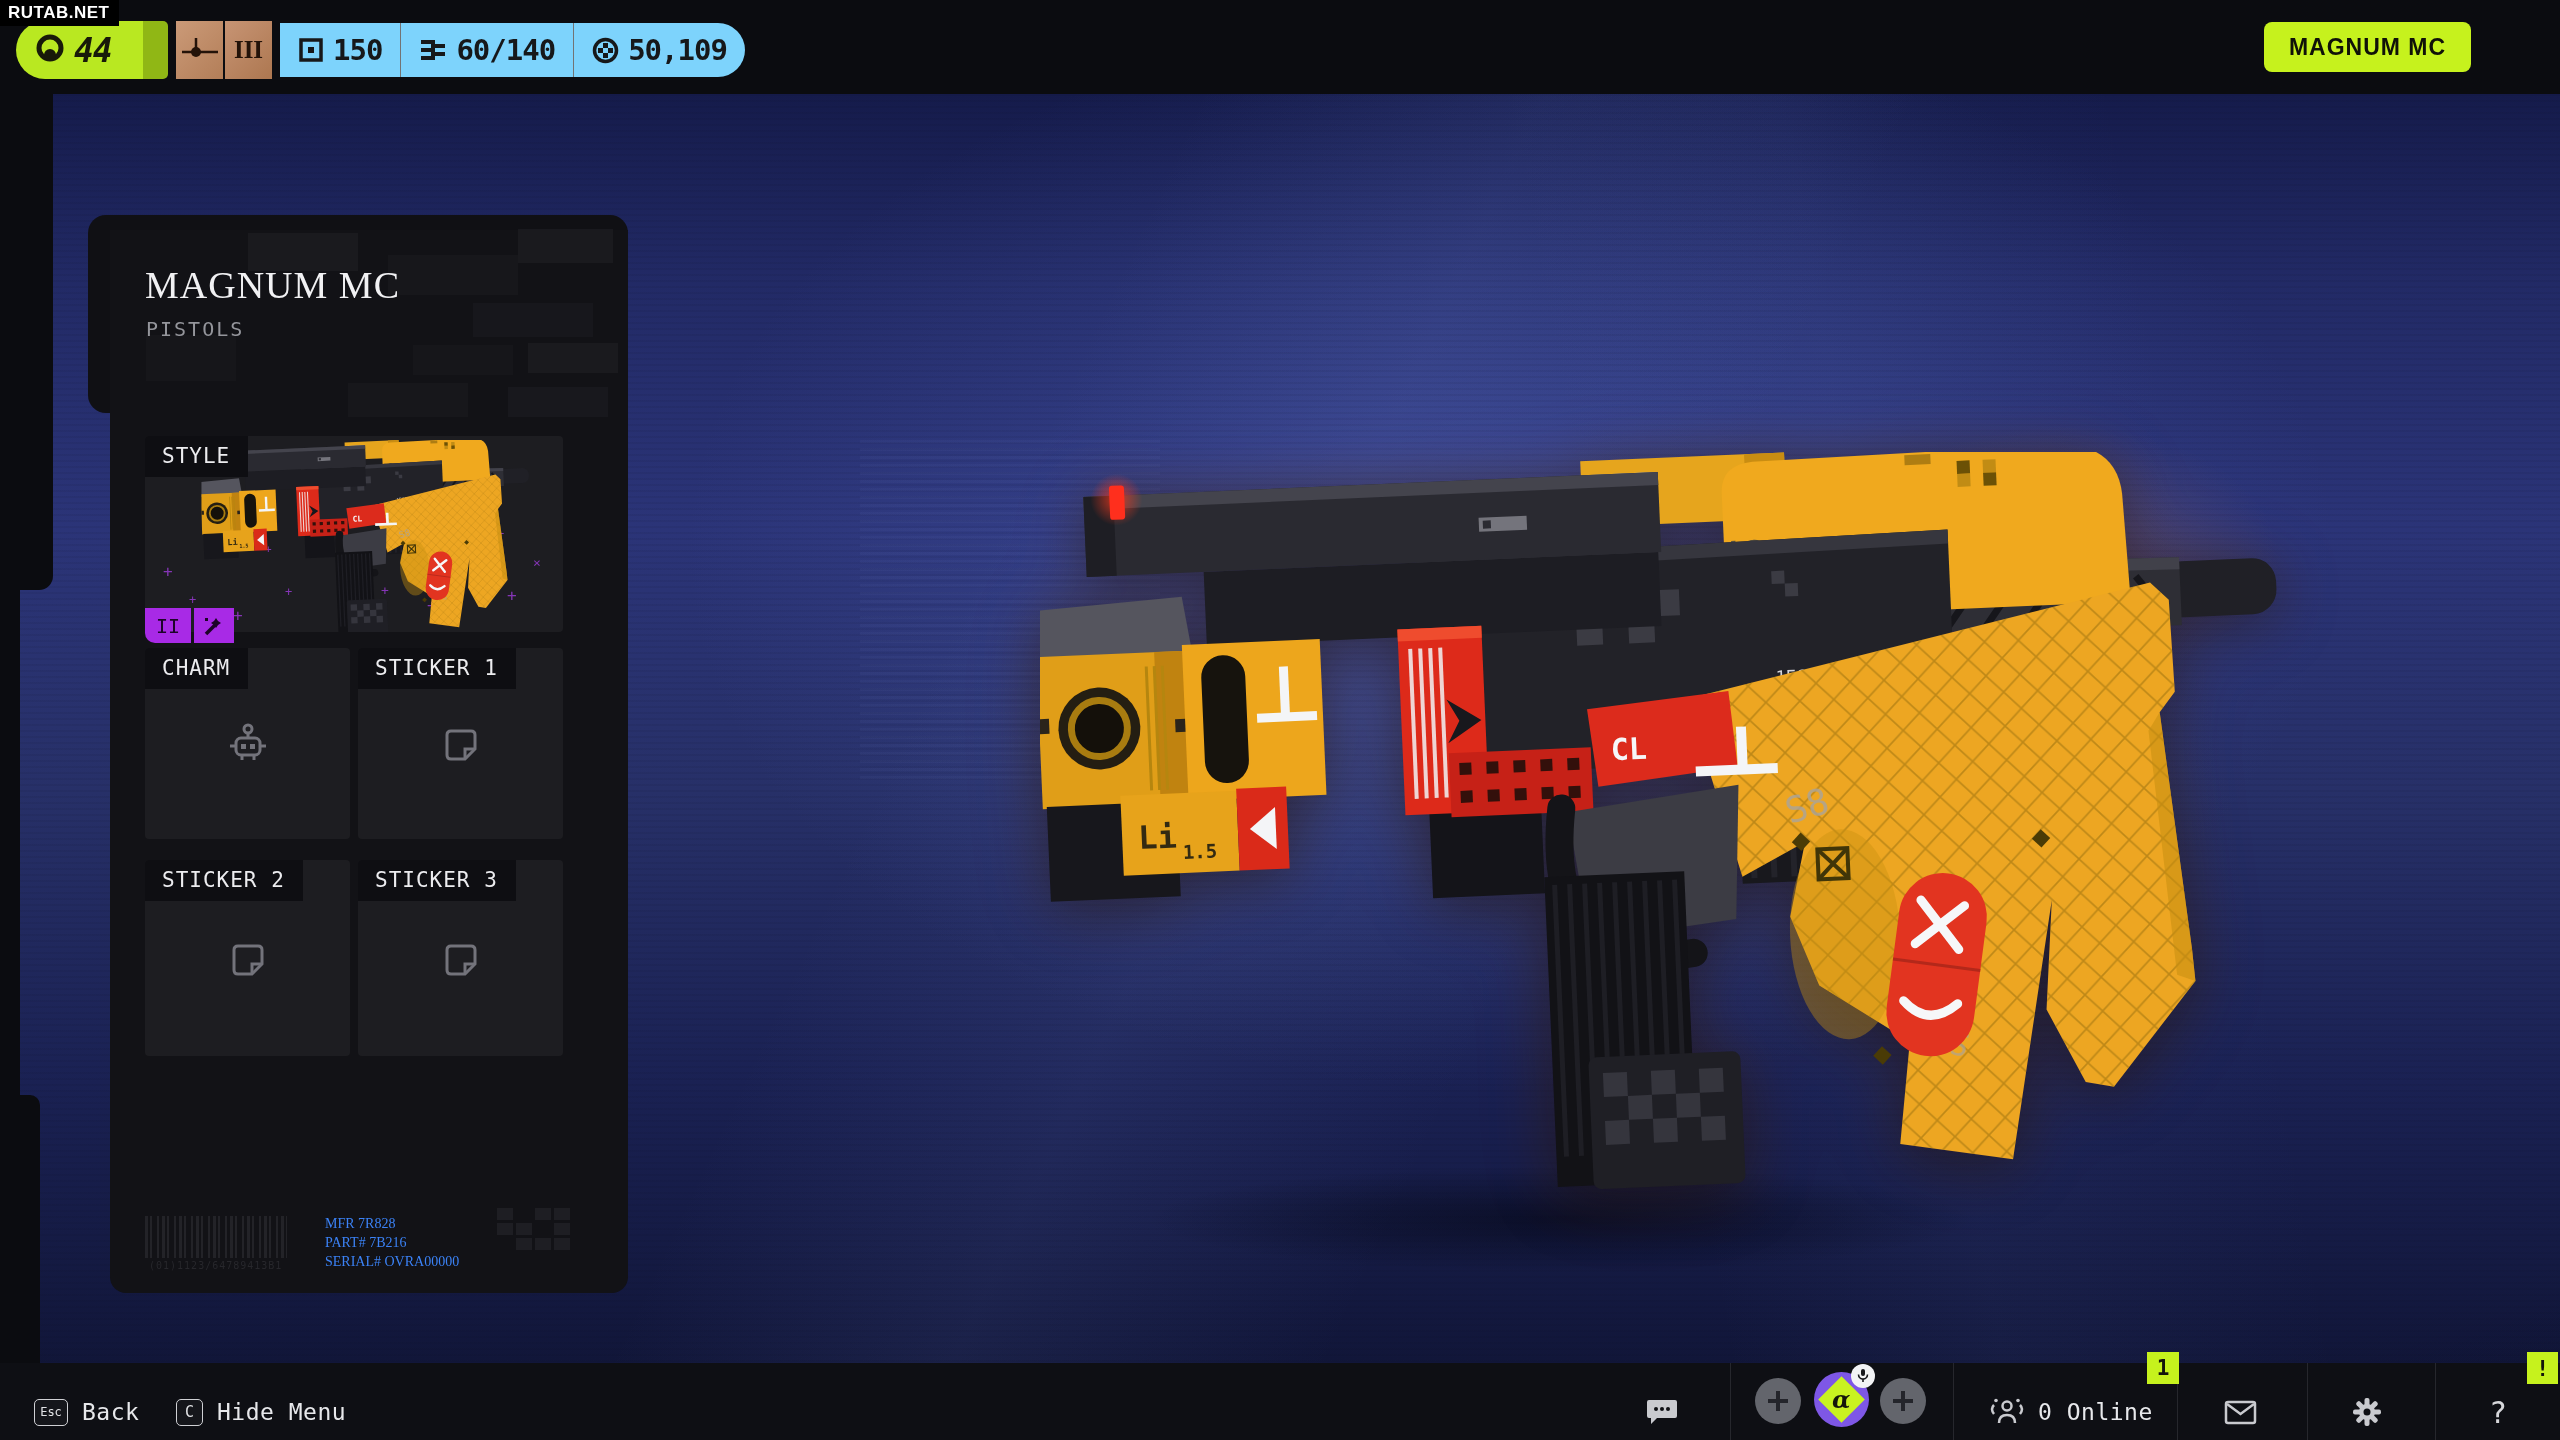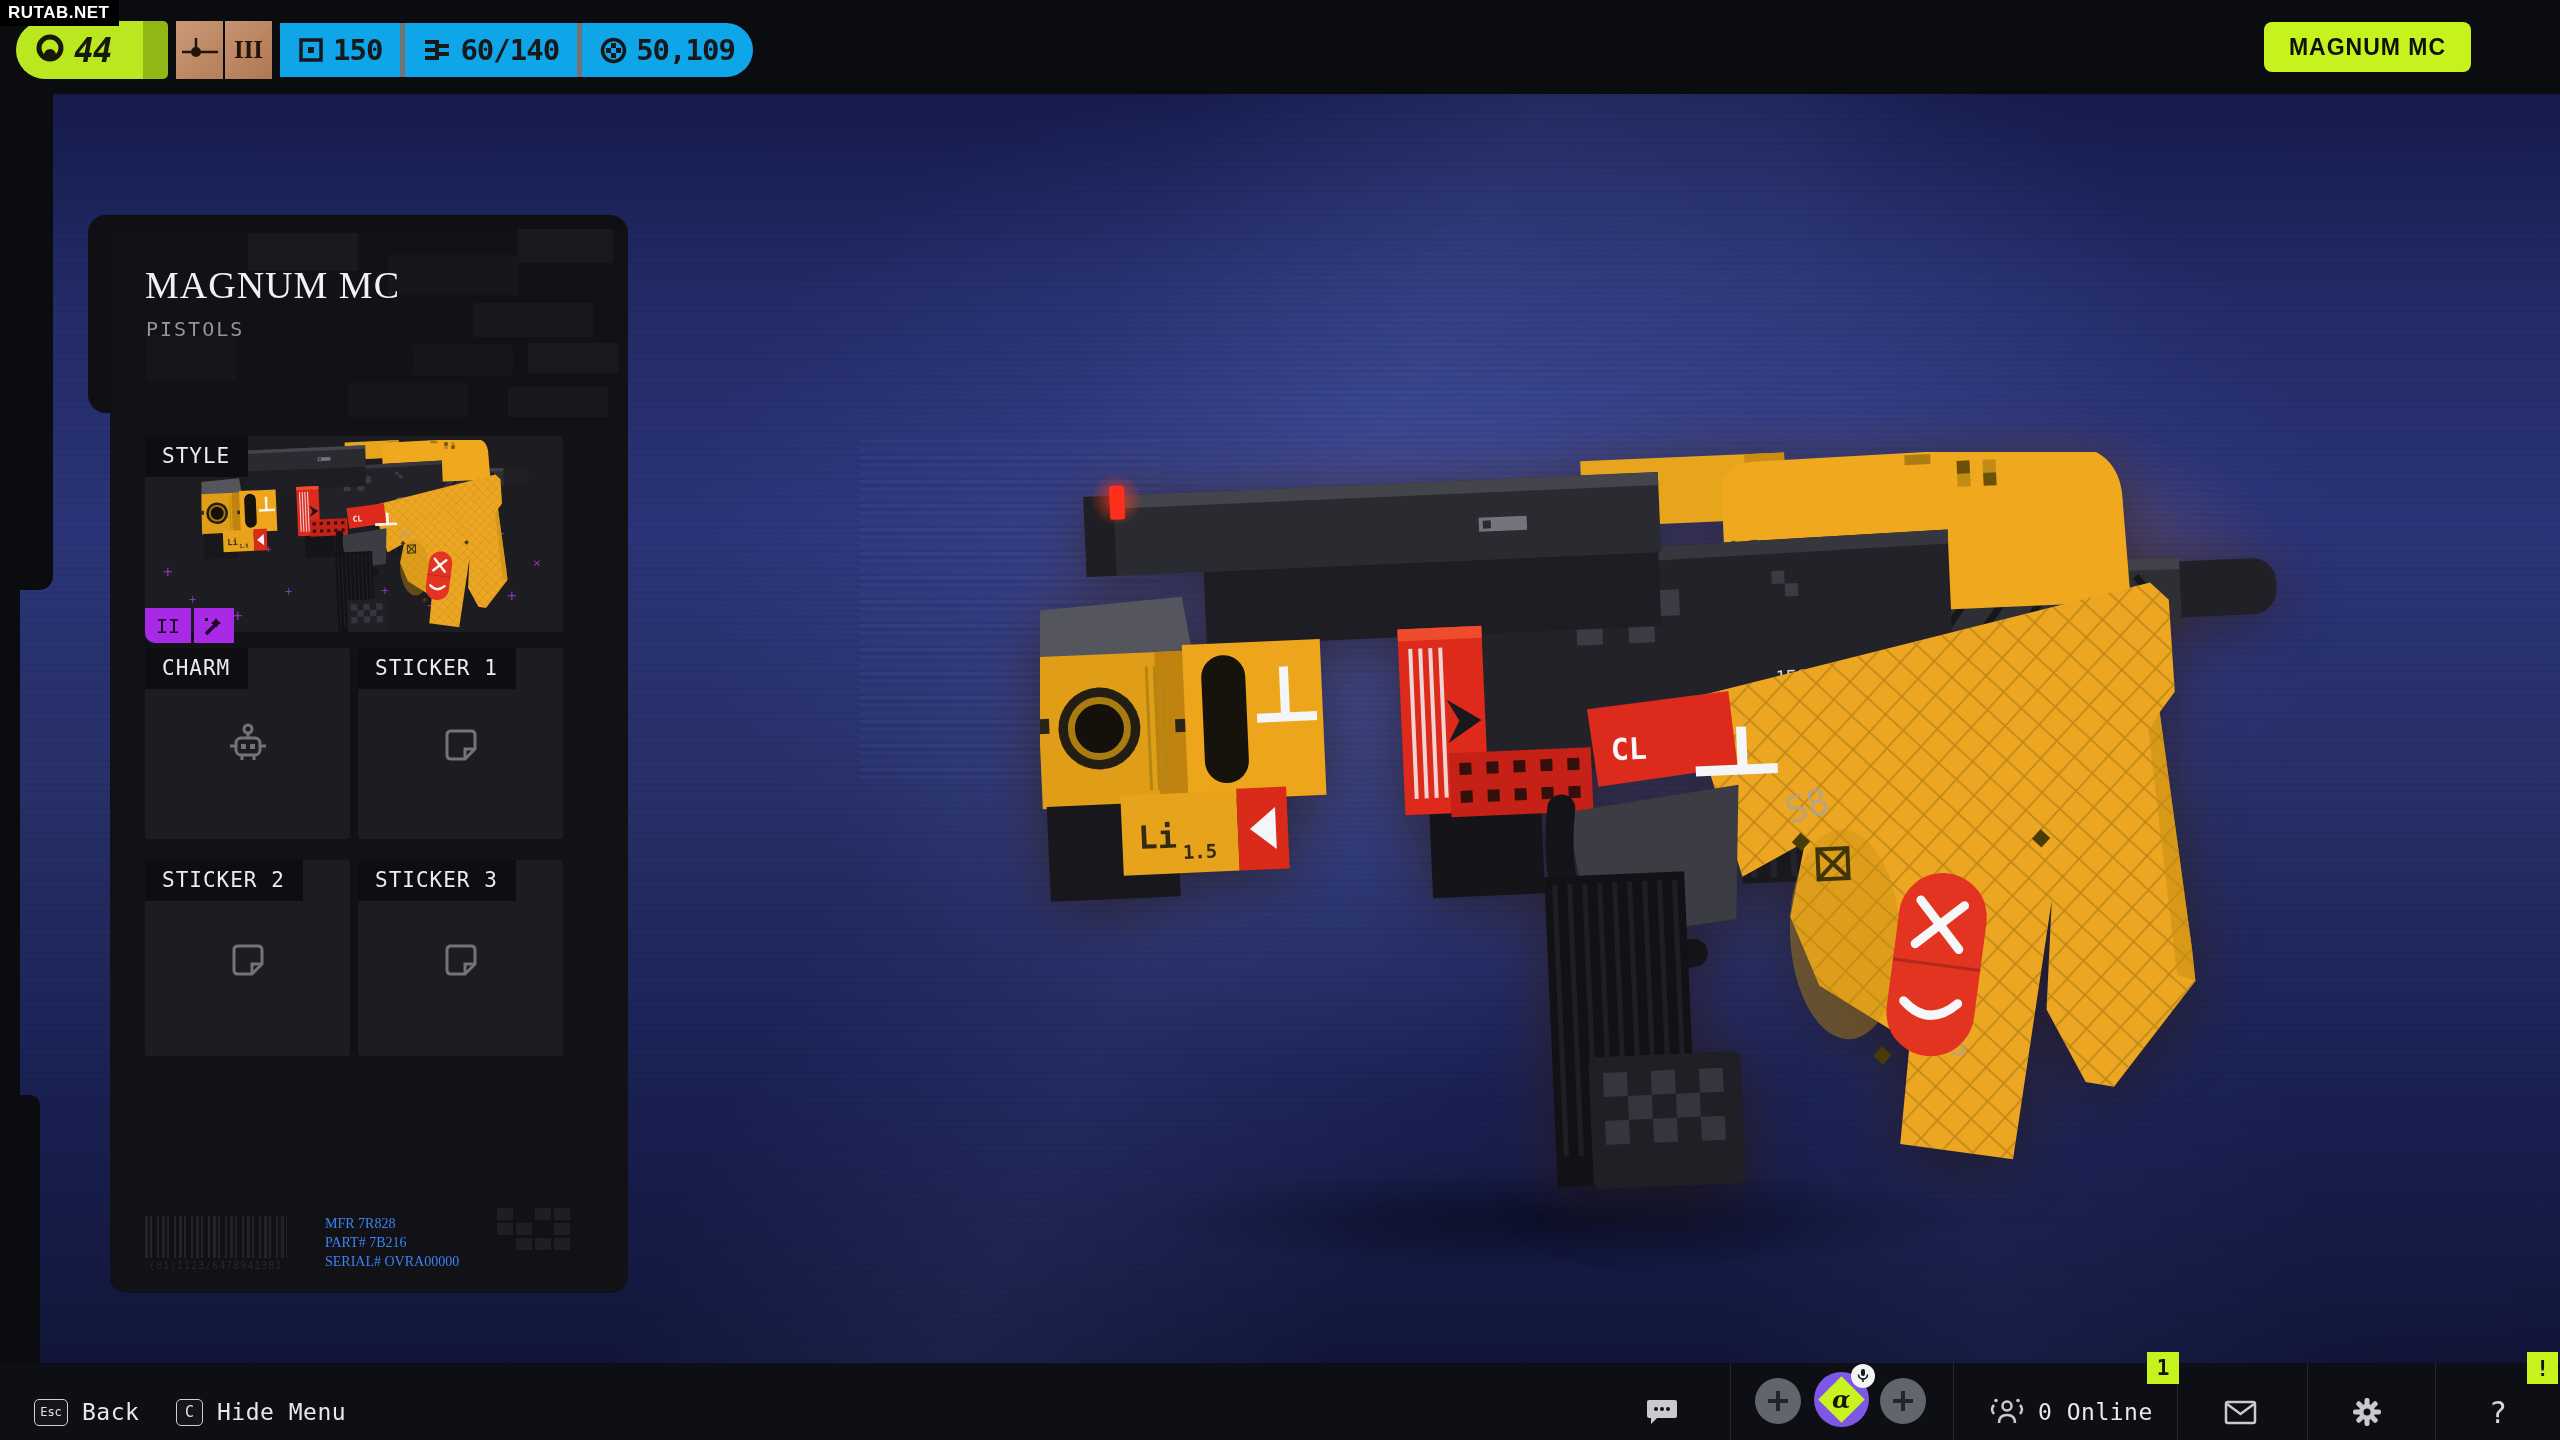--- a/index.html
+++ b/index.html
@@ -39,23 +39,23 @@
   .hud{position:absolute;left:16px;top:21px;height:58px;display:flex;align-items:stretch;z-index:20;}
   .level-pill{display:flex;align-items:center;background:#b9e821;border-radius:29px 0 0 29px;
     padding:0 6px 0 16px;width:105px;font-style:italic;}
   .level-pill .lvl{font-size:33px;font-weight:700;color:#181a09;letter-spacing:-1px;}
   .xp-strip{width:25px;background:#90b715;border-radius:0 5px 5px 0;margin-right:8px;}
   .rank-tiles{display:flex;margin-right:8px;}
   .rank-tile{width:47px;height:58px;display:flex;align-items:center;justify-content:center;}
   .rank-tile.t1{background:linear-gradient(135deg,#cb9a78,#b37e58);}
   .rank-tile.t2{background:linear-gradient(135deg,#c79474,#ad7750);margin-left:2px;}
   .rank-numeral{font-size:25px;font-weight:700;color:#241309;font-family:"Liberation Serif",serif;}
-  .gray-pill{display:flex;align-items:stretch;background:#0ea5e9;border-radius:0 27px 27px 0;height:54px;margin-top:2px;}
+  .gray-pill{display:flex;align-items:stretch;background:#7dd3fc;border-radius:0 27px 27px 0;height:54px;margin-top:2px;}
   .gray-seg{display:flex;align-items:center;justify-content:center;gap:9px;padding:0 18px;}
-  .gray-seg + .gray-seg{border-left:5px solid #737373;}
+  .gray-seg + .gray-seg{border-left:1px solid #737373;}
   .gray-seg .val{font-size:29px;font-weight:700;color:#16181a;letter-spacing:-1px;}
   .gray-pill svg,.level-pill svg,.rank-tile svg{display:block;}
 
   
   .weapon-name-btn{position:absolute;left:2264px;top:22px;width:207px;height:50px;background:#c6f21d;
     border:none;border-radius:8px;display:flex;align-items:center;justify-content:center;
     font-family:"Liberation Sans",sans-serif;font-weight:800;font-size:23px;color:#101208;
     letter-spacing:1px;z-index:20;cursor:pointer;}
 
   

